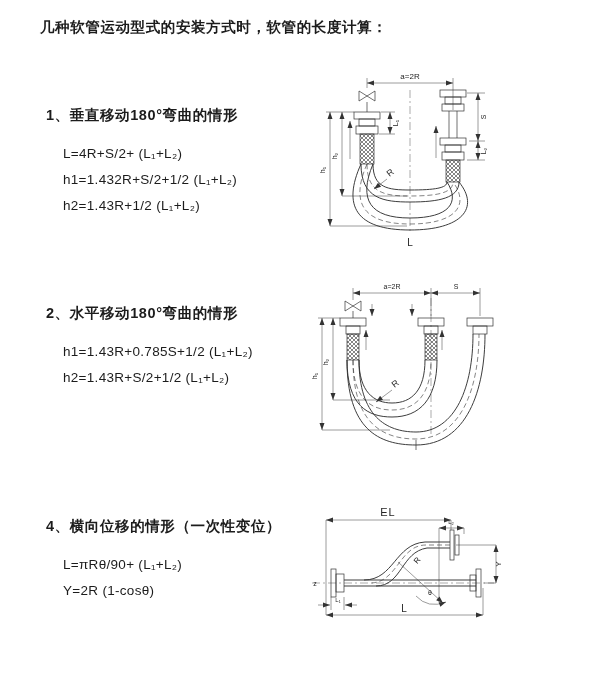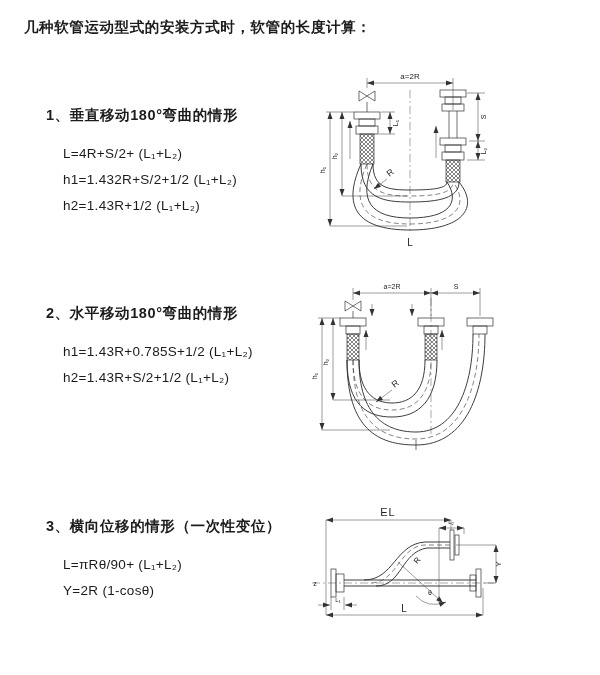--- a/index.html
+++ b/index.html
@@ -1,19 +1,19 @@
 <!DOCTYPE html>
 <html><head>
 <meta charset="utf-8">
 <style>
   html,body{margin:0;padding:0}
   body{width:600px;height:675px;background:#ffffff;position:relative;overflow:hidden;
        font-family:"Liberation Sans",sans-serif;color:#1c1c1c}
   .page{position:absolute;inset:0;background:#fff}
-  .title{position:absolute;left:24px;top:18px;font-size:14.5px;font-weight:700;letter-spacing:.6px}
+  .title{position:absolute;left:40px;top:18px;font-size:14.5px;font-weight:700;letter-spacing:.6px}
   .section{position:absolute;left:46px}
   .heading{font-size:14.5px;font-weight:700;letter-spacing:.6px;white-space:nowrap}
   .formulas{margin-top:16px;padding-left:17px}
   .fline{font-size:13.5px;line-height:26px;letter-spacing:.3px;white-space:nowrap}
   .diag{position:absolute}
   svg text{font-family:"Liberation Sans",sans-serif;fill:#242424}
   .dl{stroke:#4a4a4a;stroke-width:.55;fill:none}
   .dw{stroke:#333;stroke-width:.95;fill:none}
   .fl{stroke:#333;stroke-width:.7;fill:none}
   .dd{stroke:#333;stroke-width:.6;fill:none;stroke-dasharray:5 3}
@@ -37,21 +37,21 @@
 
   <div class="section" style="top:304px">
     <div class="heading">2、水平移动180°弯曲的情形</div>
     <div class="formulas">
       <div class="fline">h1=1.43R+0.785S+1/2 (L₁+L₂)</div>
       <div class="fline">h2=1.43R+S/2+1/2 (L₁+L₂)</div>
     </div>
   </div>
 
   <div class="section" style="top:517px">
-    <div class="heading">3、横向位移的情形（一次性变位）</div>
+    <div class="heading">4、横向位移的情形（一次性变位）</div>
     <div class="formulas">
       <div class="fline">L=πRθ/90+ (L₁+L₂)</div>
       <div class="fline">Y=2R (1-cosθ)</div>
     </div>
   </div>
 
   <svg class="diag" style="left:310px;top:66px" width="280" height="200" viewBox="0 0 280 200">
     <defs>
       <pattern id="hatch1" width="4" height="4" patternUnits="userSpaceOnUse">
         <path d="M0,0 L4,4 M4,0 L0,4" stroke="#666" stroke-width="0.8"></path>

